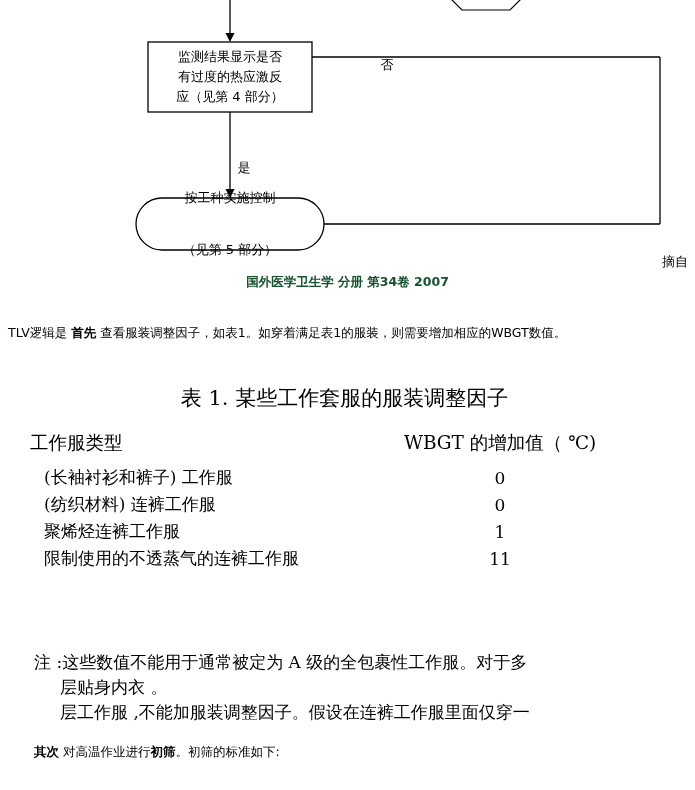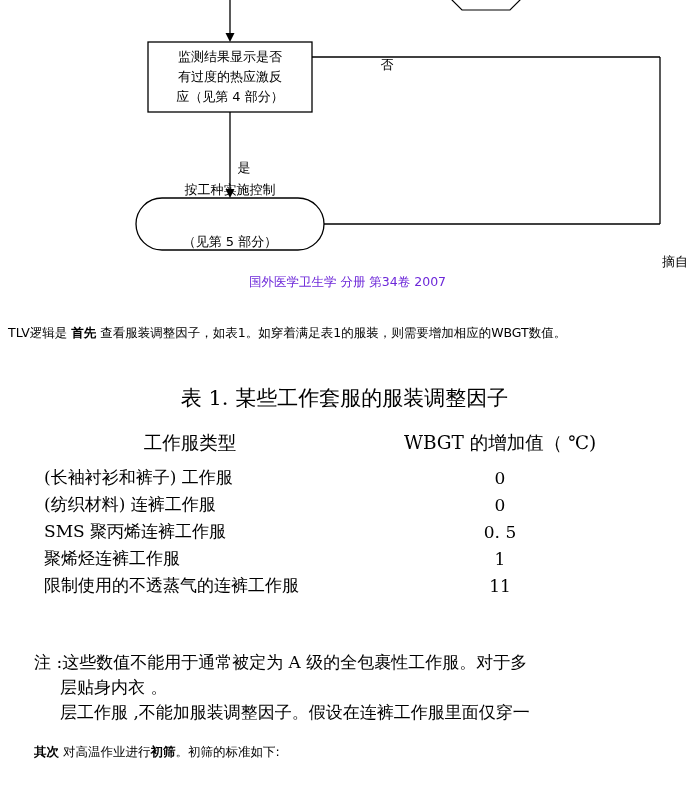--- a/index.html
+++ b/index.html
@@ -47,21 +47,21 @@
     width: 164px;
     height: 70px;
     display: flex;
     flex-direction: column;
     justify-content: center;
     align-items: center;
   }
 
   .node-terminal {
     left: 136px;
-    top: 190px;
+    top: 198px;
     width: 188px;
     height: 52px;
     display: flex;
     flex-direction: column;
     justify-content: center;
     align-items: center;
     gap: 32px;
   }
 
   .label-no {
@@ -84,21 +84,22 @@
 
   
   .journal {
     position: absolute;
     left: 0;
     top: 274px;
     width: 695px;
     text-align: center;
     font-family: "DejaVu Sans", sans-serif;
     font-size: 12.5px;
-    color: #6d28d9;
+    color: #14532d;
+    font-weight: bold;
   }
 
   
   .tlv-para {
     position: absolute;
     left: 8px;
     top: 324px;
     width: 690px;
     font-family: "DejaVu Sans", sans-serif;
     font-size: 12.5px;
@@ -129,21 +130,21 @@
   .tbl table {
     border-collapse: collapse;
     width: 100%;
   }
   .tbl th {
     font-weight: normal;
     font-size: 18.5px;
     padding: 0 0 10px 0;
     font-family: "DejaVu Serif", serif;
   }
-  .tbl th.c1 { text-align: center; width: 320px; }
+  .tbl th.c1 { text-align: left; width: 320px; }
   .tbl th.c2 { }
   .tbl td {
     padding: 1px 0 3px 0;
     font-family: "DejaVu Serif", serif;
     font-size: 17px;
   }
   .tbl td.c1 { text-align: left; padding-left: 14px; }
   .tbl td.c2 { text-align: center; }
 
   .tbl-note {
@@ -227,24 +228,20 @@
     <tbody>
       <tr>
         <td class="c1">(长袖衬衫和裤子) 工作服</td>
         <td class="c2">0</td>
       </tr>
       <tr>
         <td class="c1">(纺织材料) 连裤工作服</td>
         <td class="c2">0</td>
       </tr>
       <tr>
-        <td class="c1">SMS 聚丙烯连裤工作服</td>
-        <td class="c2">0. 5</td>
-      </tr>
-      <tr>
         <td class="c1">聚烯烃连裤工作服</td>
         <td class="c2">1</td>
       </tr>
       <tr>
         <td class="c1">限制使用的不透蒸气的连裤工作服</td>
         <td class="c2">11</td>
       </tr>
     </tbody>
   </table>
 </div>

